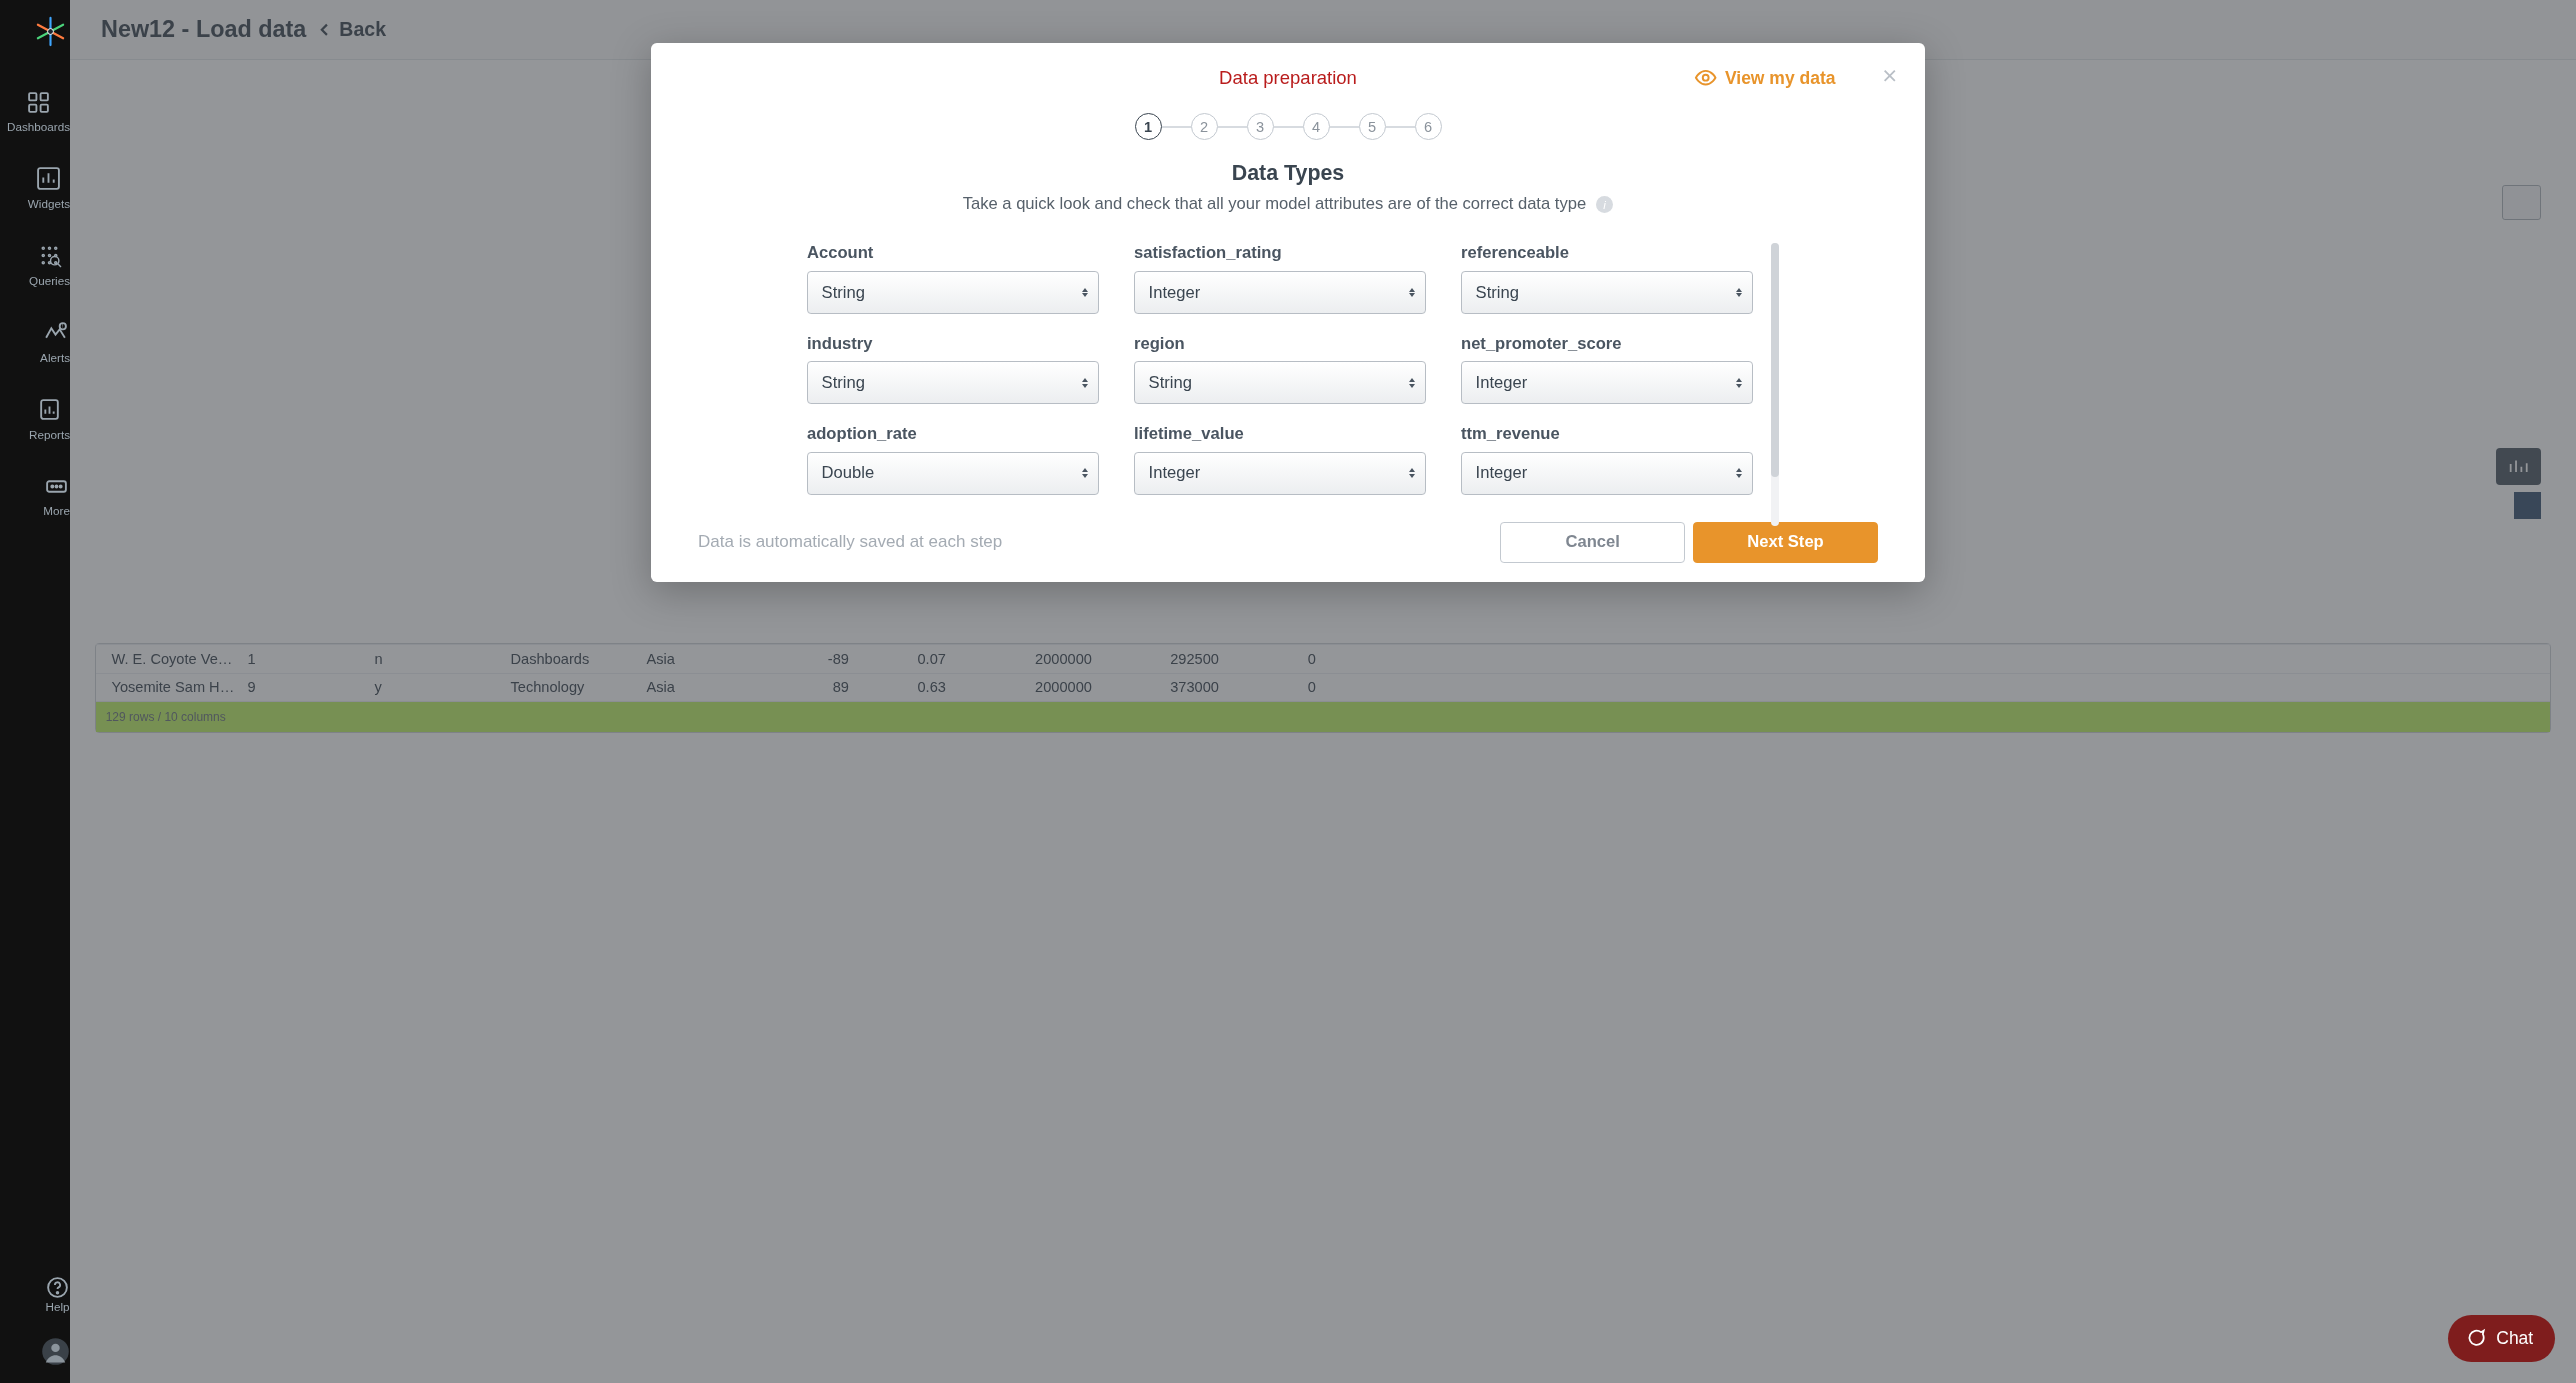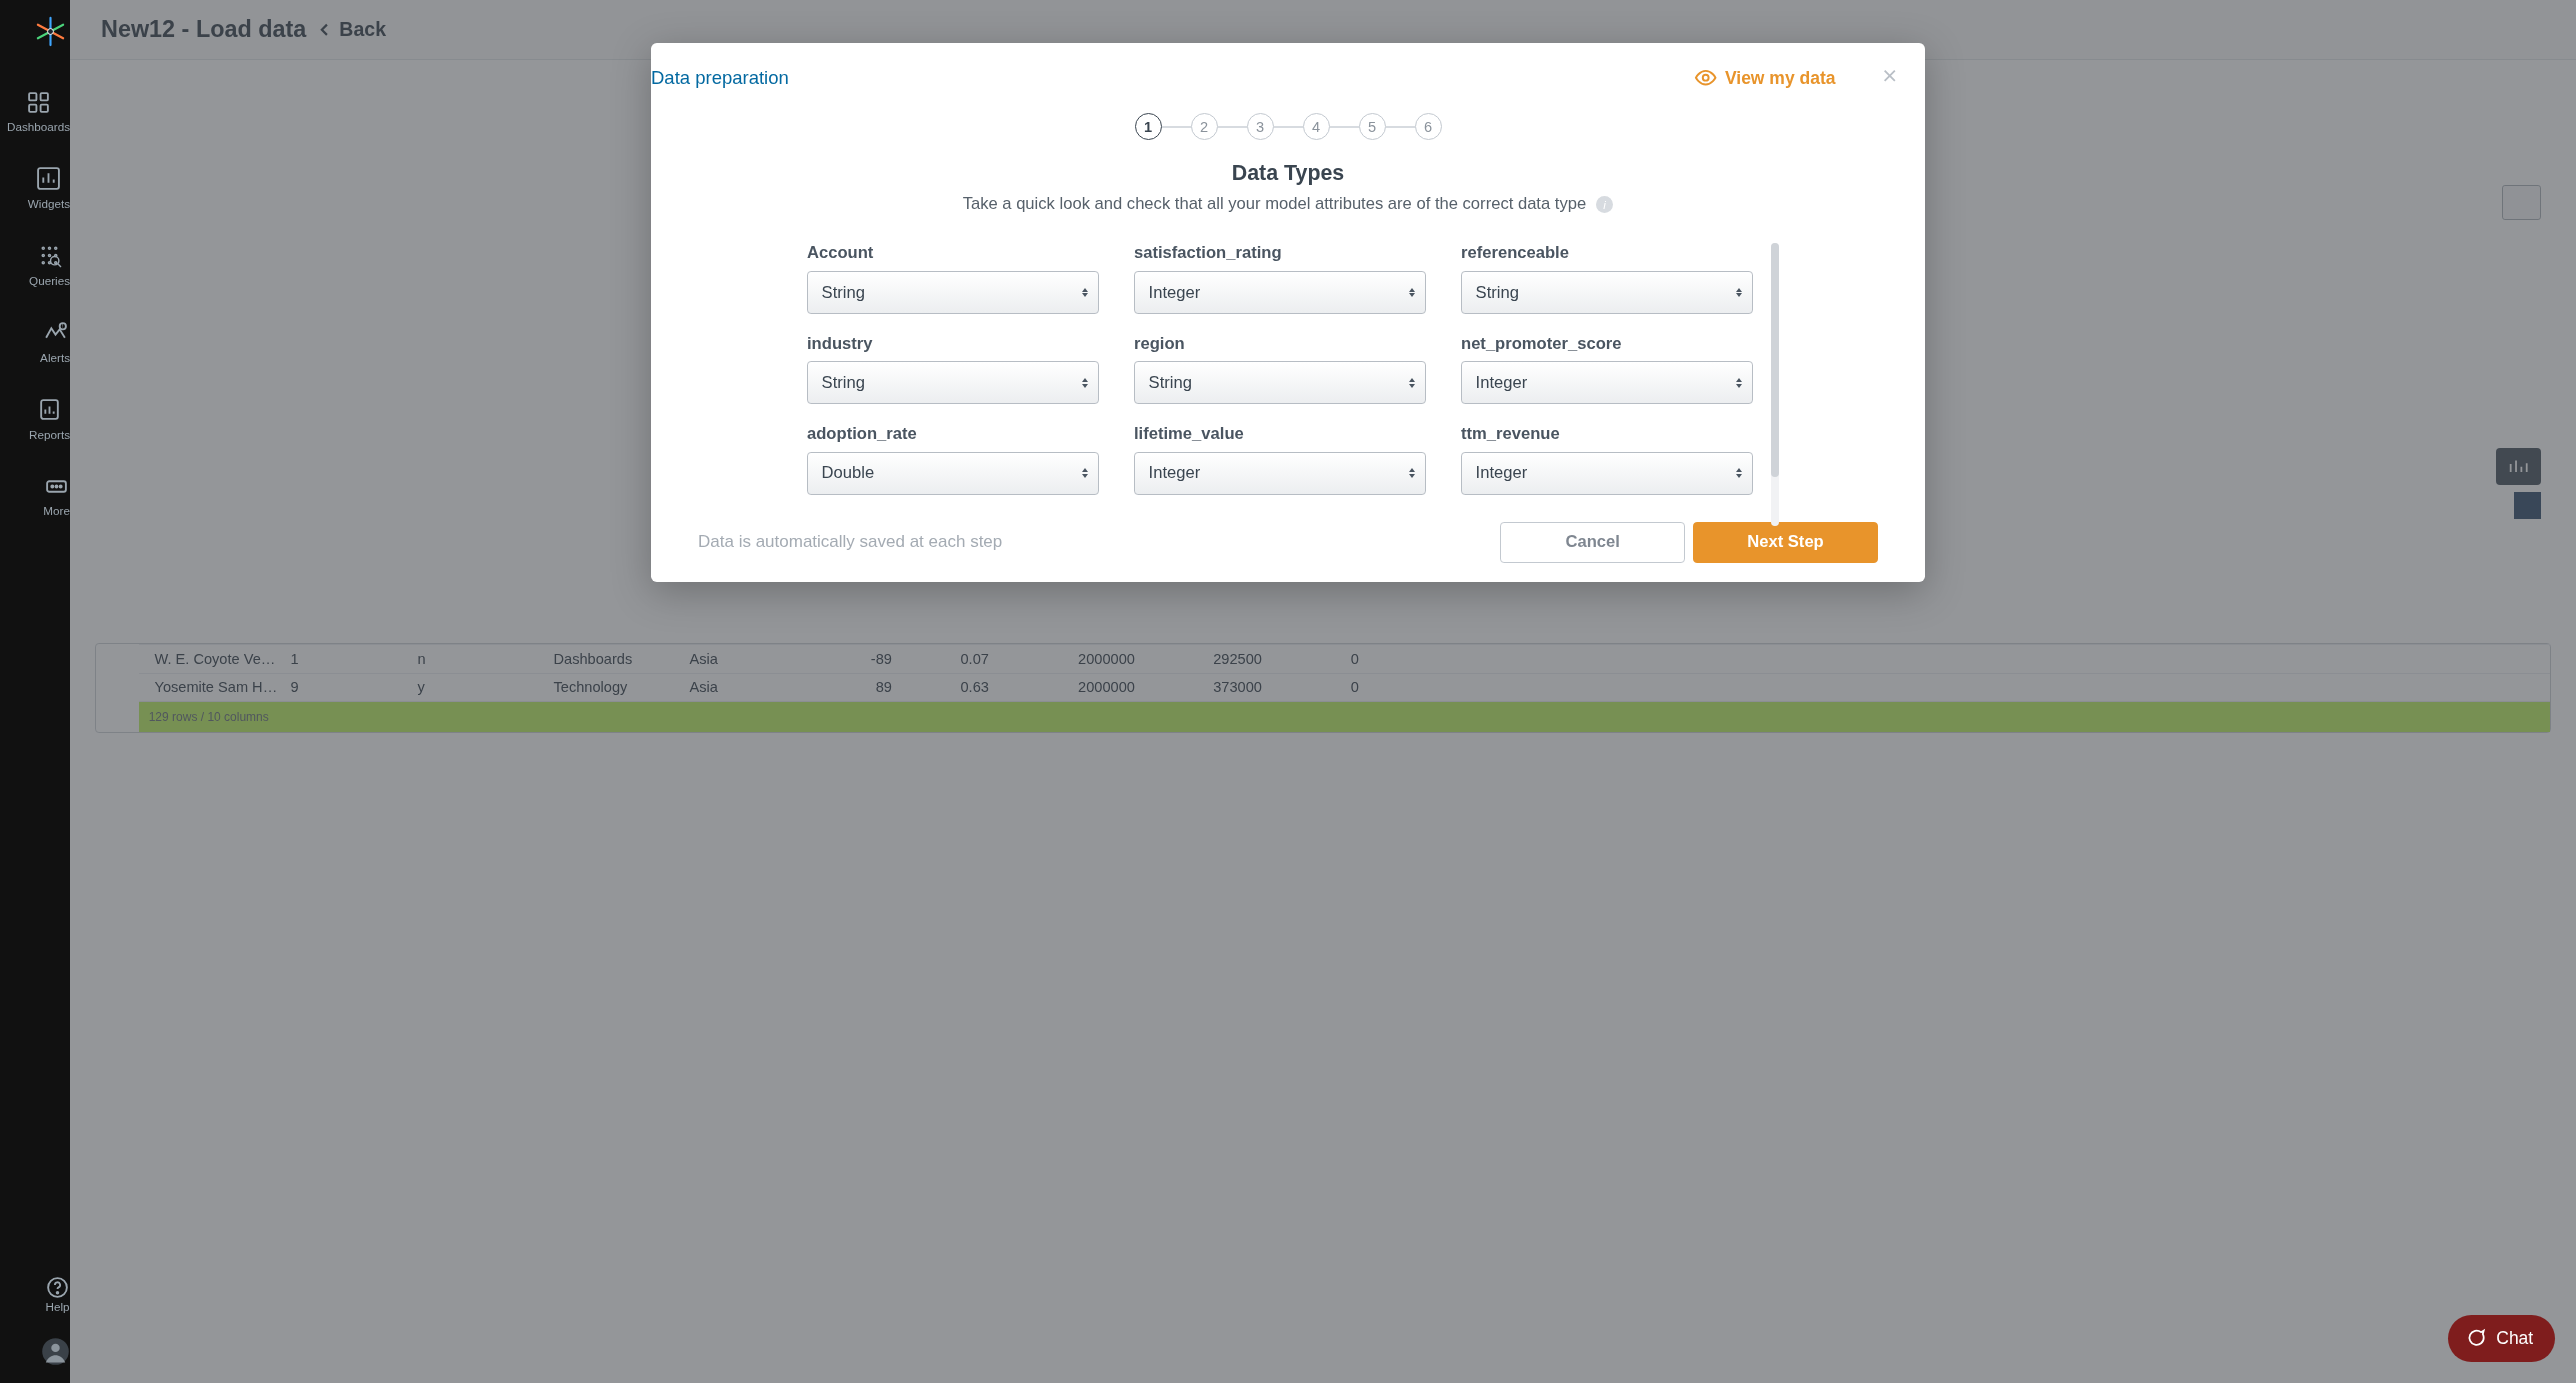--- a/index.html
+++ b/index.html
@@ -83,21 +83,20 @@
 
   .table-strip {
     position:absolute;
     left:25px; right:25px;
     top: 643px;
     border:1px solid #cfd3d8;
     border-radius:3.9px;
     background:#fff;
     font-size:14.6px;
     color:#3a4550;
-    padding-left:43px;
   }
   .trow { display:grid; grid-template-columns: 136px 127px 136px 136px 117px 97px 97px 146px 127px 97px; padding:5.8px 9.7px; border-top:1px solid #eceef1; }
   .trow div { white-space:nowrap; overflow:hidden; text-overflow:ellipsis; padding:0 5.8px; }
   .trow.footer { padding:7.8px 9.7px; background:#bef264; font-size:12px; color:#6a737c; display:block; }
   .numr { text-align:right; }
 
   .chart-chip {
     position:absolute;
     right:35px; top:448px;
     width:45px;height:37px;
@@ -130,22 +129,22 @@
     z-index:20;
     padding: 23.4px 0 19.5px 0;
     box-shadow: 0 9.7px 39px rgba(0,0,0,0.25);
   }
   .modal-top {
     display:flex; align-items:center; justify-content:space-between;
     padding: 0 27px 5.8px 27px;
     position:relative;
   }
   .modal-title-top {
-    position:absolute; left:0; right:0; text-align:left;
-    font-size:18.5px; color:#0369a1;
+    position:absolute; left:0; right:0; text-align:center;
+    font-size:18.5px; color:#b91c1c;
     pointer-events:none;
   }
   .view-link {
     display:flex; align-items:center; gap:7.8px;
     color:#e8942b; font-weight:700; font-size:17.5px;
     cursor:pointer;
   }
   .close-x {
     margin-left:45px;
     color:#b9bfc6; cursor:pointer;

